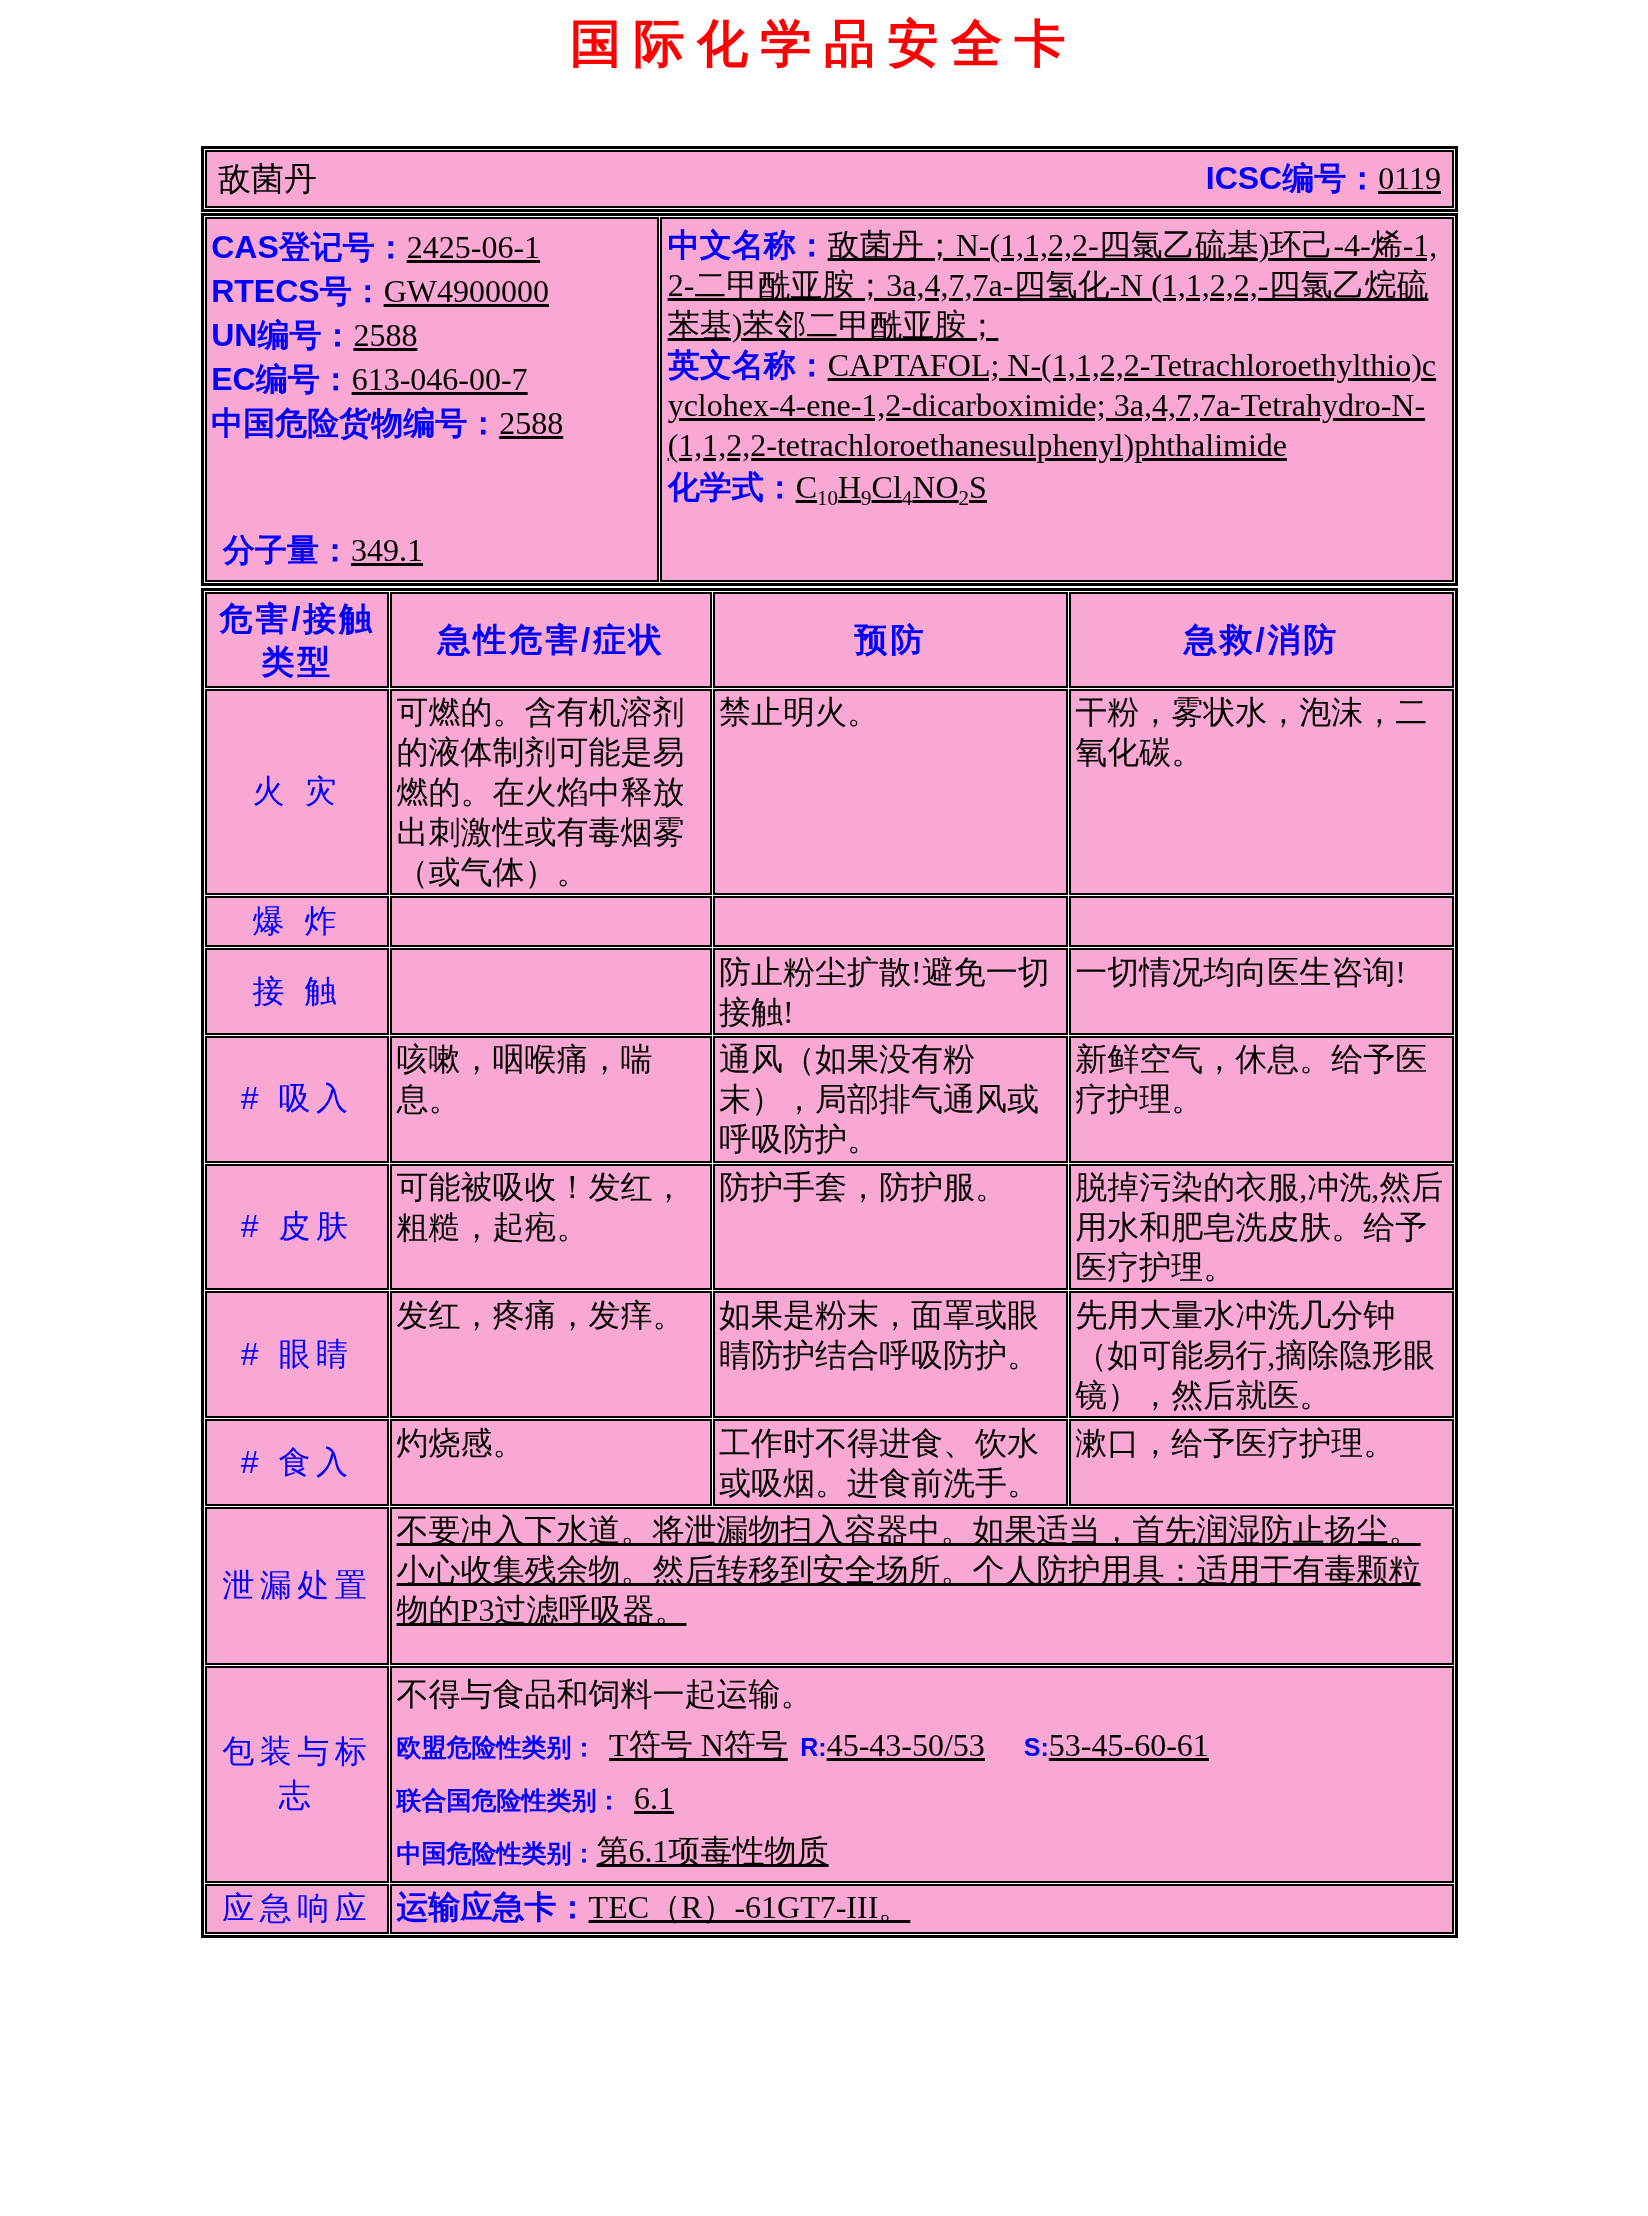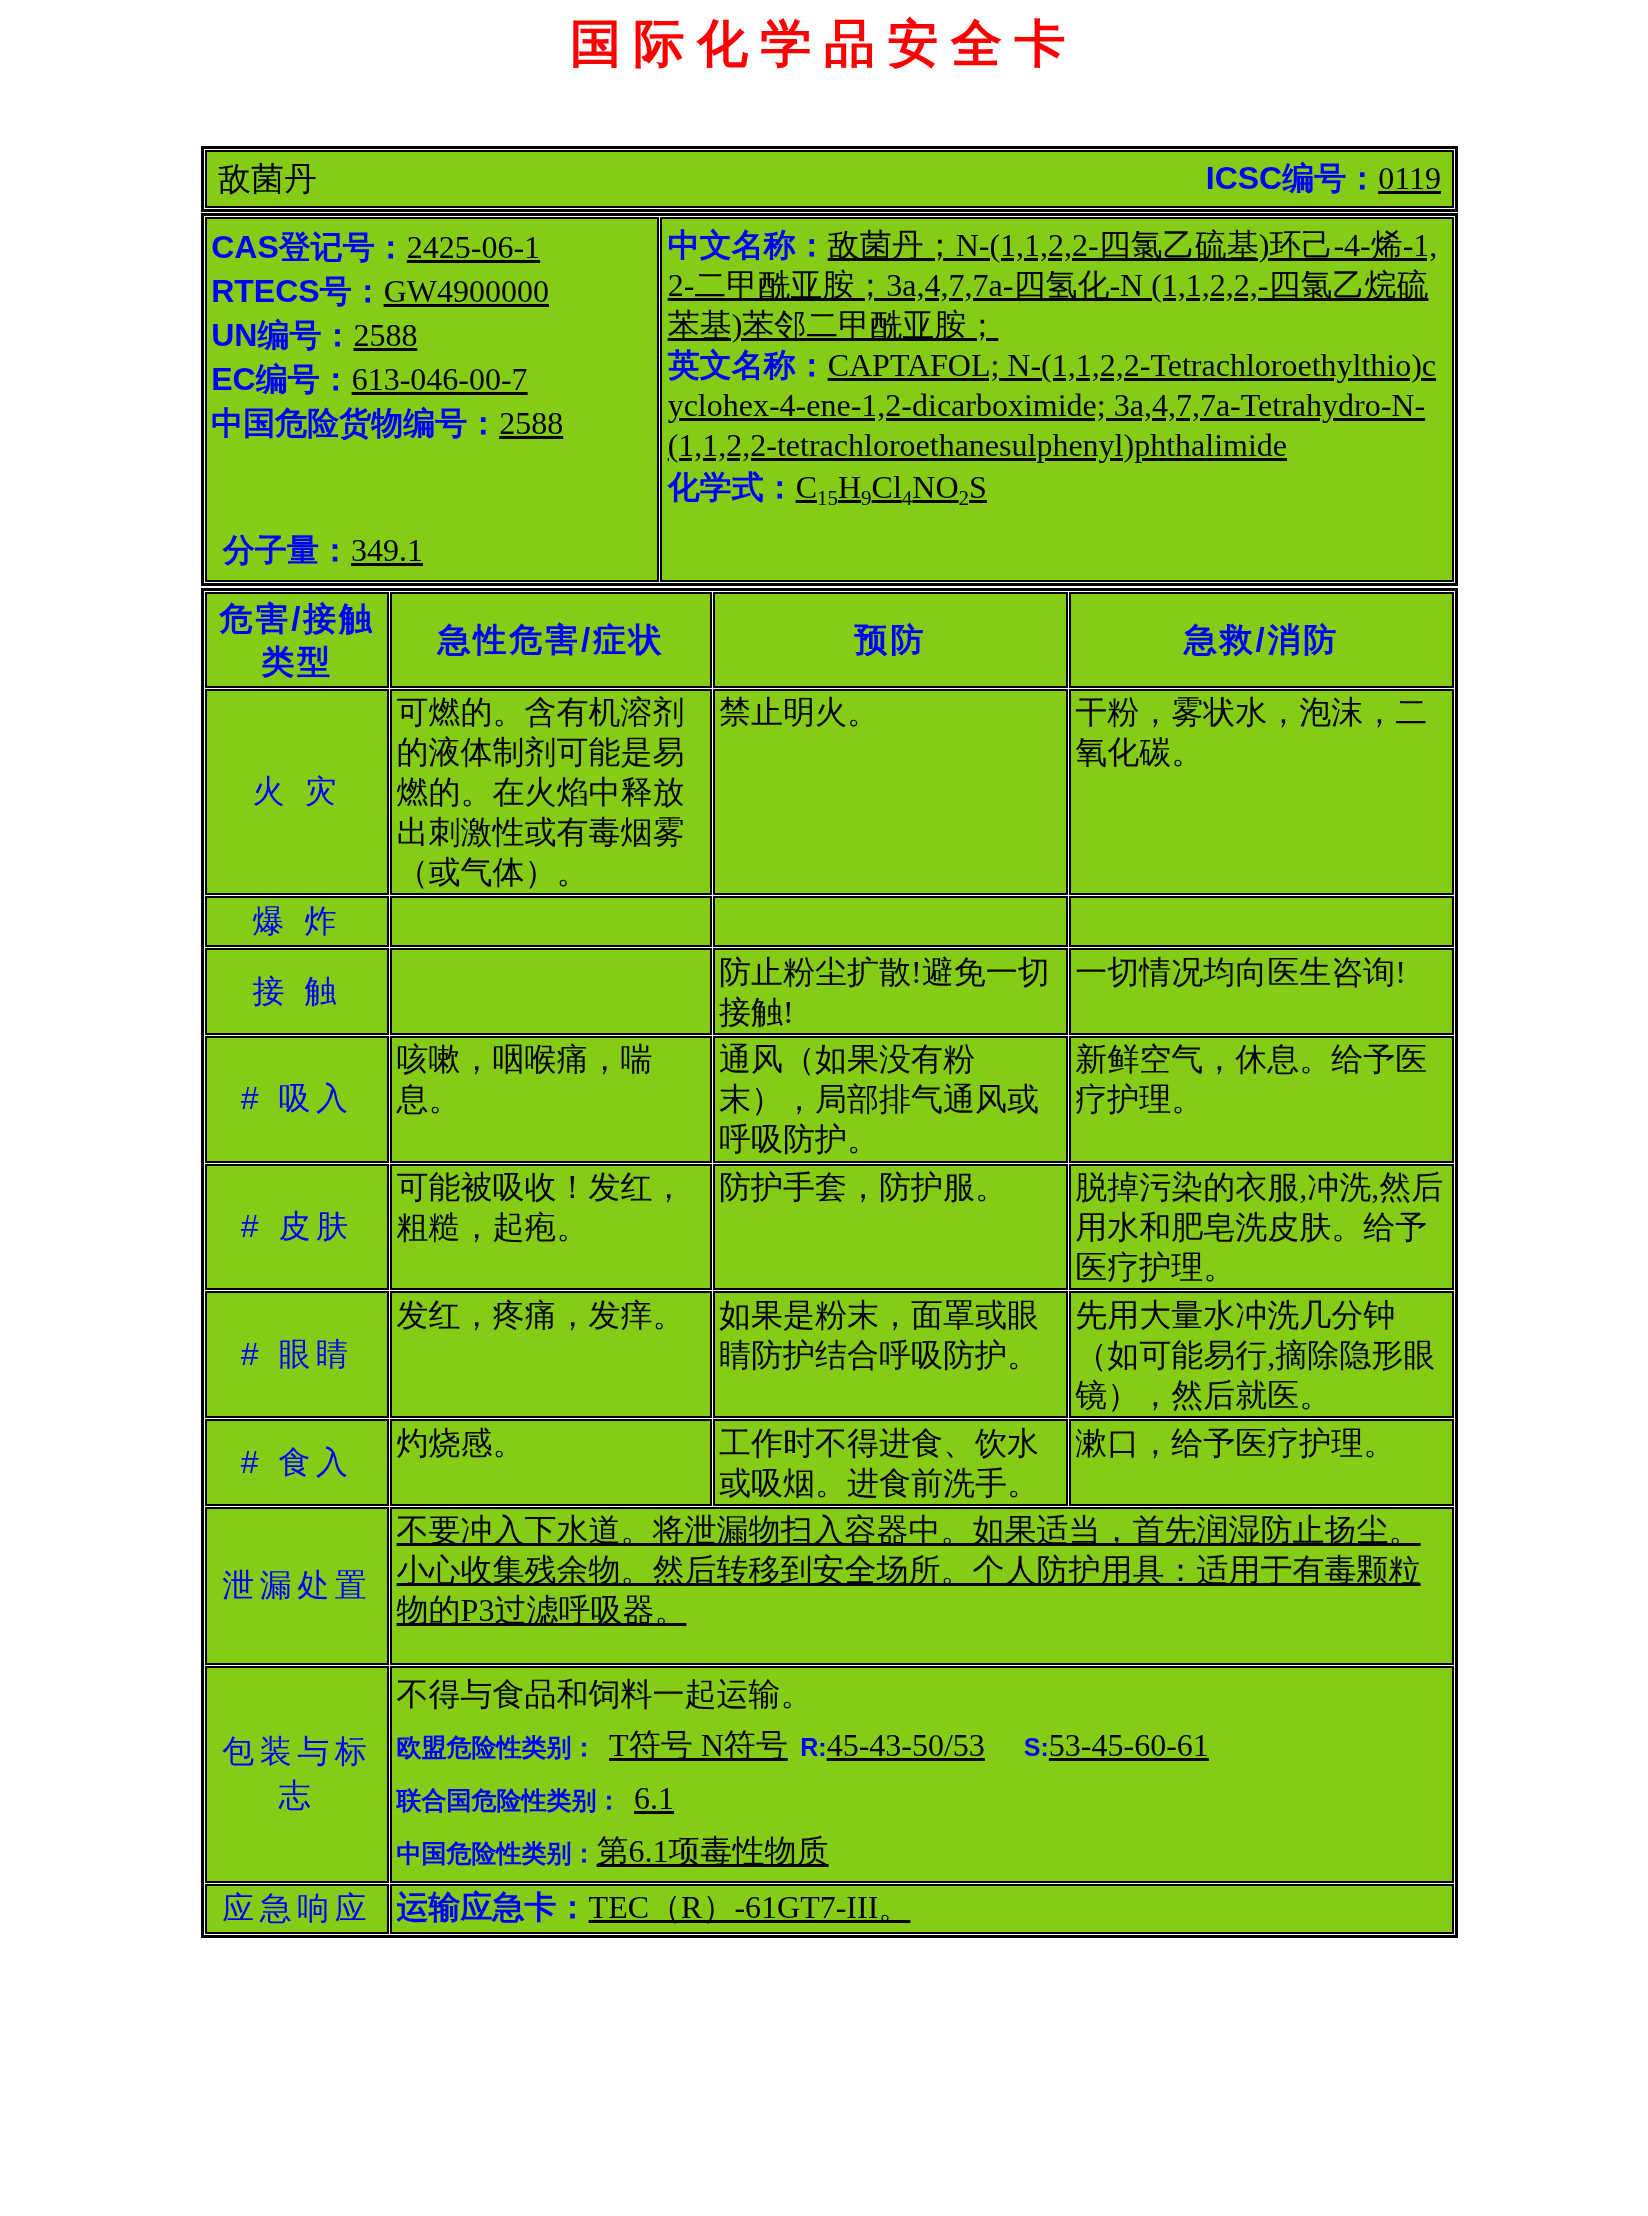--- a/index.html
+++ b/index.html
@@ -16,21 +16,21 @@
     font-family:"Liberation Serif","DejaVu Serif",serif;
   }
   .card { position:absolute; left:201px; top:146px; width:1257px; }
 
   table.tbl {
     width:100%; table-layout:fixed;
     border-collapse:separate; border-spacing:1.4px;
     border:3.5px solid #000; background:#ffffff;
   }
   table.tbl + table.tbl { margin-top:1.4px; }
-  table.tbl td { border:2.1px solid #000; background:#84cc16; }
+  table.tbl td { border:2.1px solid #000; background:#f9a8d4; }
 
   .blue { color:#0000ff; font-weight:bold;
           font-family:"Liberation Sans","DejaVu Sans",sans-serif; }
   .val  { color:#000;text-decoration:underline; }
 
   
   td.title-cell { height:54px; padding:0 11px; vertical-align:middle; }
   .title-flex { display:flex; justify-content:space-between; align-items:center; }
   .chem-name { font-size:33px; }
   .icsc { font-size:32px; }
@@ -113,21 +113,21 @@
         <div class="id-line"><span class="blue">EC编号：</span><span class="val">613-046-00-7</span></div>
         <div class="id-line"><span class="blue">中国危险货物编号：</span><span class="val">2588</span></div>
         <div class="mw-line"><span class="blue">分子量：</span><span class="val">349.1</span></div>
       </td>
       <td class="info-right">
         <div class="names">
           <p><span class="blue">中文名称：</span><span class="val">敌菌丹；N-(1,1,2,2-四氯乙硫基)环己-4-烯-1,2-二甲酰亚胺；3a,4,7,7a-四氢化-N (1,1,2,2,-四氯乙烷硫苯基)苯邻二甲酰亚胺；</span></p>
           <p><span class="blue">英文名称：</span><span class="val">CAPTAFOL; N-(1,1,2,2-Tetrachloroethylthio)cyclohex-4-ene-1,2-dicarboximide; 3a,4,7,7a-Tetrahydro-N-(1,1,2,2-tetrachloroethanesulphenyl)phthalimide</span></p>
         </div>
         <div class="formula-line">
-          <span class="blue">化学式：</span><span class="val">C</span><sub>15</sub><span class="val">H</span><sub>9</sub><span class="val">Cl</span><sub>4</sub><span class="val">NO</span><sub>2</sub><span class="val">S</span><sub></sub>
+          <span class="blue">化学式：</span><span class="val">C</span><sub>10</sub><span class="val">H</span><sub>9</sub><span class="val">Cl</span><sub>4</sub><span class="val">NO</span><sub>2</sub><span class="val">S</span><sub></sub>
         </div>
       </td>
     </tr>
   </tbody>
     </table>
 
   <table class="tbl">
     <colgroup>
       <col style="width:14.8%">
       <col style="width:25.8%">

